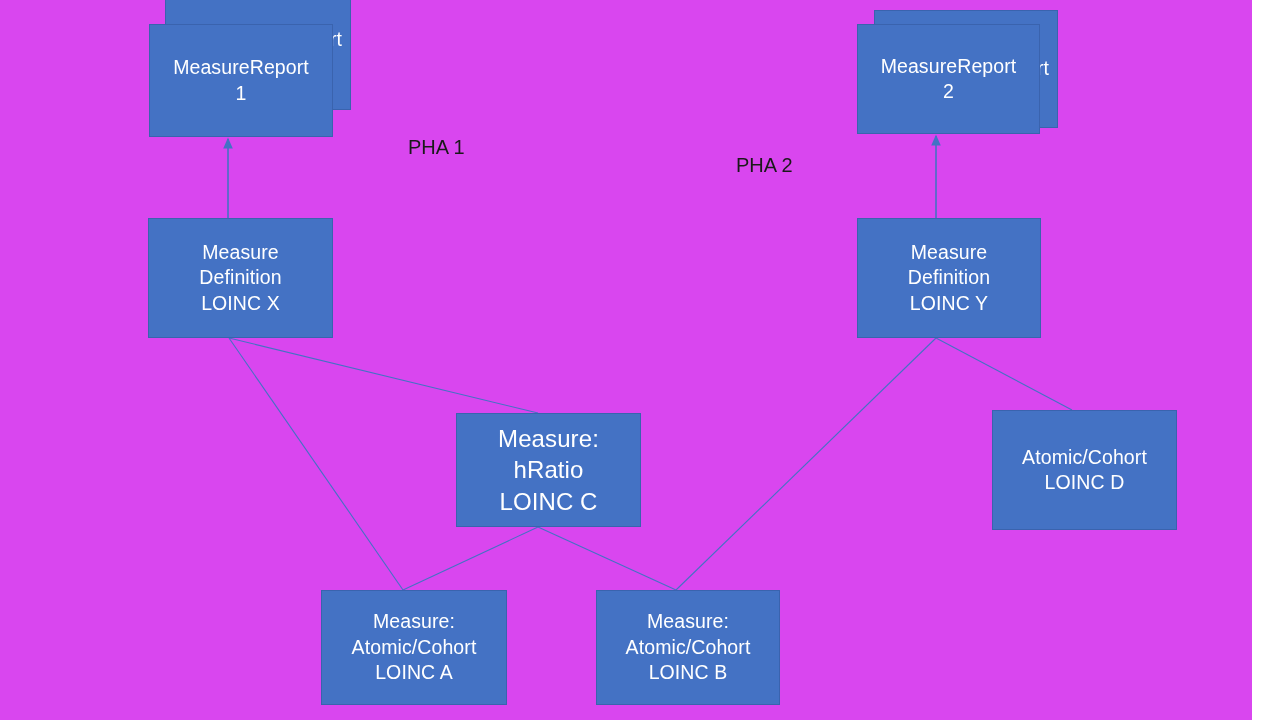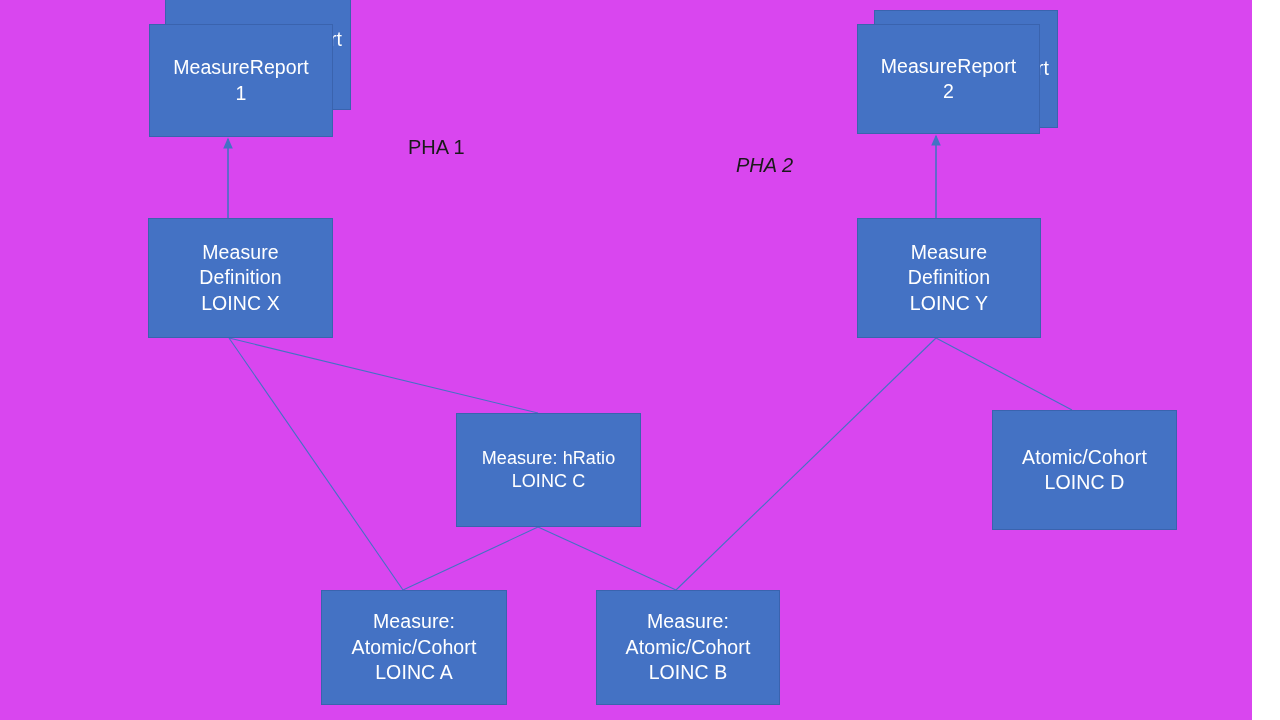--- a/index.html
+++ b/index.html
@@ -90,29 +90,29 @@
 1</span></div>
       <div class="node back" style="left: 874px; top: 10px; width: 184px; height: 118px; font-size: 19.5px;"><span>rt</span></div>
       <div class="node front" style="left: 845px; top: 24px; width: 183px; height: 110px; font-size: 19.5px;"><span>MeasureReport
 2</span></div>
       <div class="node front" style="left: 136px; top: 218px; width: 185px; height: 120px; font-size: 19.5px;"><span>Measure
 Definition
 LOINC X</span></div>
       <div class="node front" style="left: 845px; top: 218px; width: 184px; height: 120px; font-size: 19.5px;"><span>Measure
 Definition
 LOINC Y</span></div>
-      <div class="node front" style="left: 444px; top: 413px; width: 185px; height: 114px; font-size: 18px;"><span>Measure: hRatio
+      <div class="node front" style="left: 444px; top: 413px; width: 185px; height: 114px; font-size: 24px;"><span>Measure: hRatio
 LOINC C</span></div>
       <div class="node front" style="left: 980px; top: 410px; width: 185px; height: 120px; font-size: 19.5px;"><span>Atomic/Cohort
 LOINC D</span></div>
       <div class="node front" style="left: 309px; top: 590px; width: 186px; height: 115px; font-size: 19.5px;"><span>Measure:
 Atomic/Cohort
 LOINC A</span></div>
       <div class="node front" style="left: 584px; top: 590px; width: 184px; height: 115px; font-size: 19.5px;"><span>Measure:
 Atomic/Cohort
 LOINC B</span></div>
     </div>
   <div id="captions-group">
       <div class="caption" style="left: 360px; top: 136px; color: rgb(26, 26, 26); margin-left: 48px;">PHA 1</div>
-      <div class="caption" style="left: 736px; top: 154px; color: rgb(26, 26, 26); font-style: italic;">PHA 2</div>
+      <div class="caption" style="left: 736px; top: 154px; color: rgb(26, 26, 26);">PHA 2</div>
     </div>
 
 </div>
 
 </body></html>

